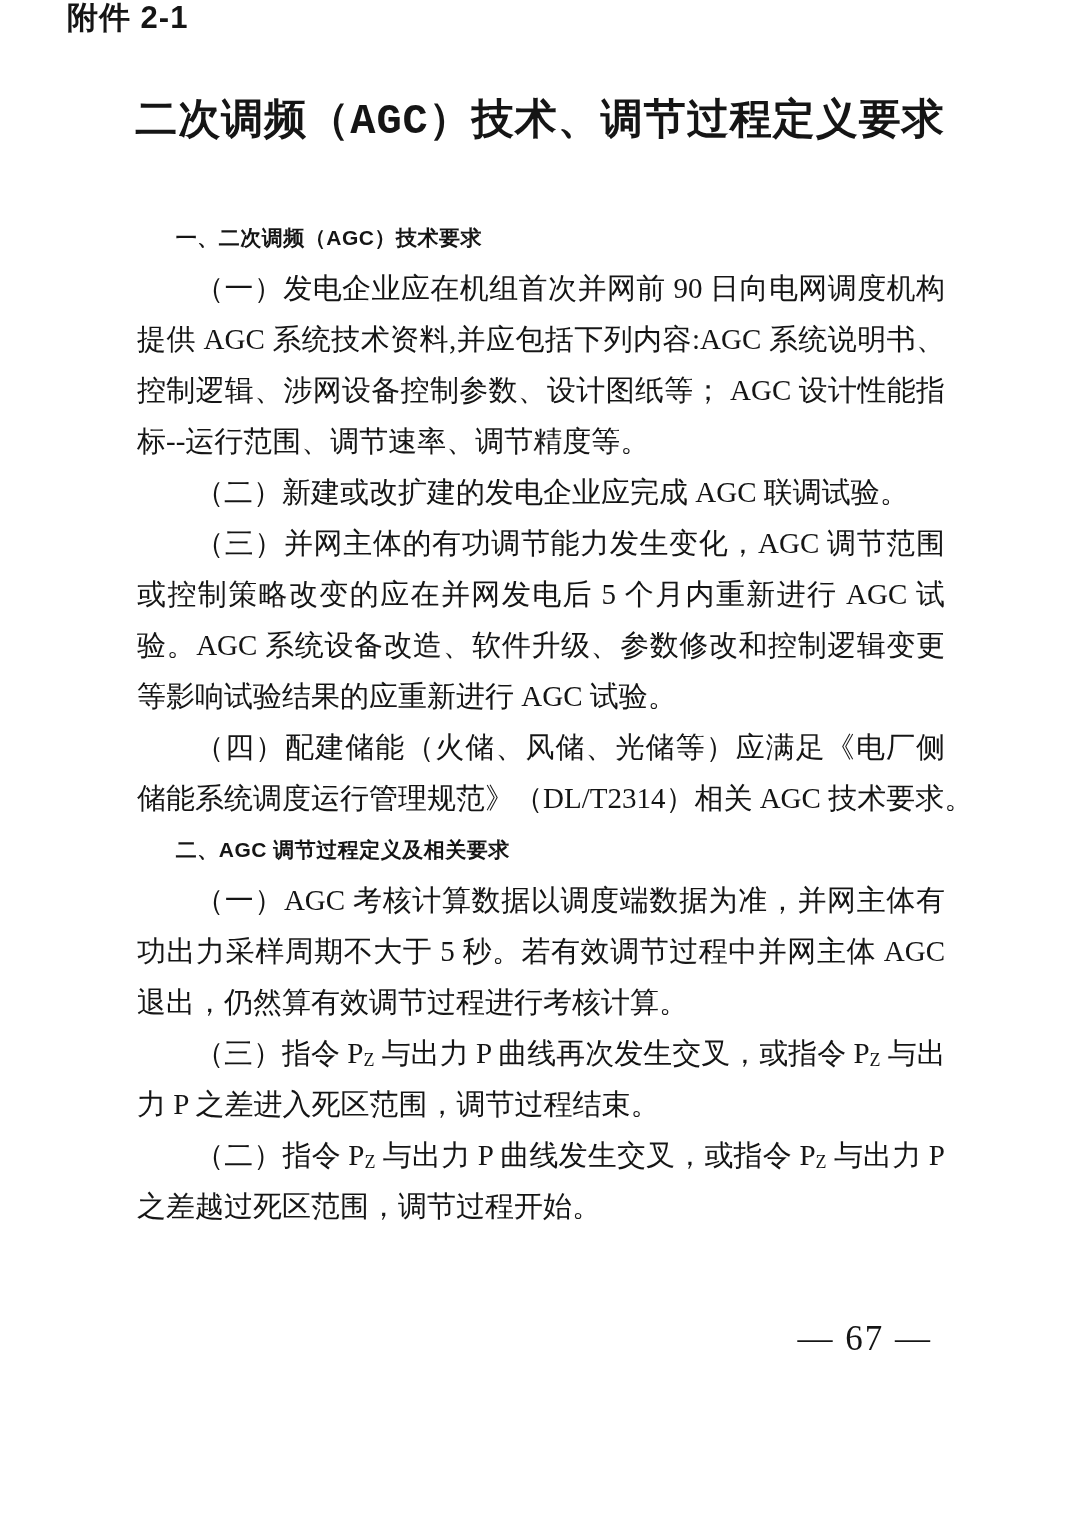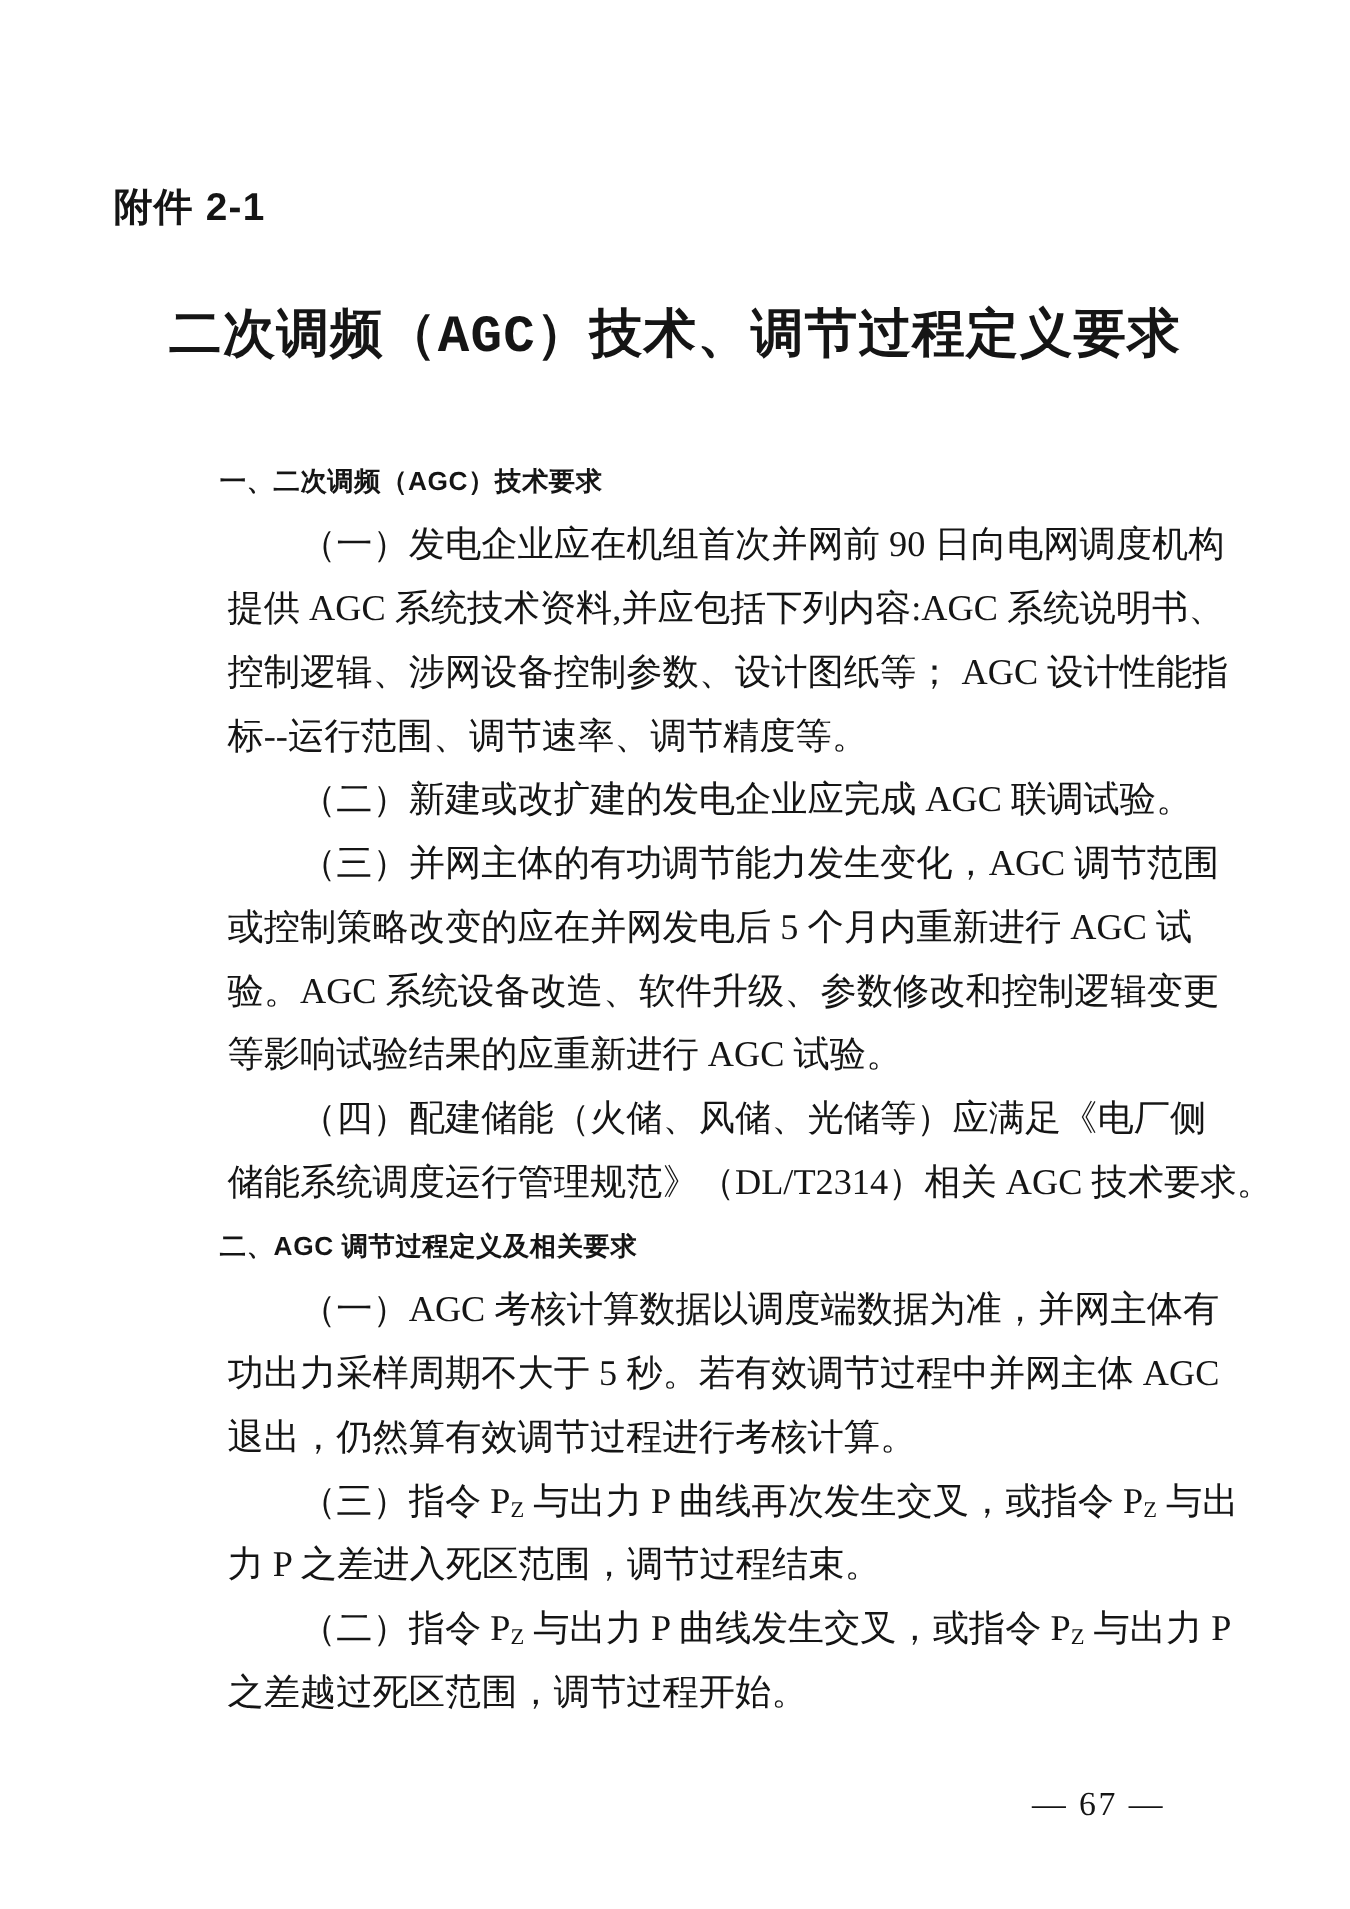--- a/index.html
+++ b/index.html
@@ -5,22 +5,21 @@
   html,body{margin:0;padding:0;background:#ffffff;}
   .page{
     position:relative;
     width:1080px;height:1527px;
     background:#ffffff;
     color:#151515;
     font-family:"Liberation Serif","DejaVu Serif",serif;
     overflow:hidden;
   }
   .attachment{
-    padding-top:148px;
-    margin-left:91px;
+    margin-left:67px;
     font-family:"Liberation Sans","DejaVu Sans",sans-serif;
     font-weight:bold;
     font-size:31px;
     line-height:36px;
     letter-spacing:1px;
   }
   .title{
     margin:60px 40px 0 40px;
     text-align:center;
     font-family:Liberation Mono, monospace;
@@ -29,21 +28,20 @@
     line-height:52px;
     letter-spacing:1px;
   }
   .content{
     margin:64px 135px 0 137px; 
     font-size:29px;
   }
   .line{
     line-height:51px;
     white-space:nowrap;
-    margin-left:45px;
   }
   .just{
     text-align:justify;
     text-align-last:justify;
     text-justify:inter-character;
   }
   .end{
     text-align:right;
     text-align-last:left;
   }
@@ -56,23 +54,23 @@
     text-indent:1.85em;
     letter-spacing:0.5px;
   }
   sub.sub{
     font-size:0.62em;
     vertical-align:-0.18em;
     line-height:0;
   }
   .pagenum{
     position:absolute;
-    top:1426px;
+    top:1322px;
     right:148px;
-    font-size:27px;
+    font-size:35px;
     line-height:34px;
     letter-spacing:2px;
   }
 </style>
 </head>
 <body>
 
 <div class="page">
 
   <div class="attachment">附件 2-1</div>

